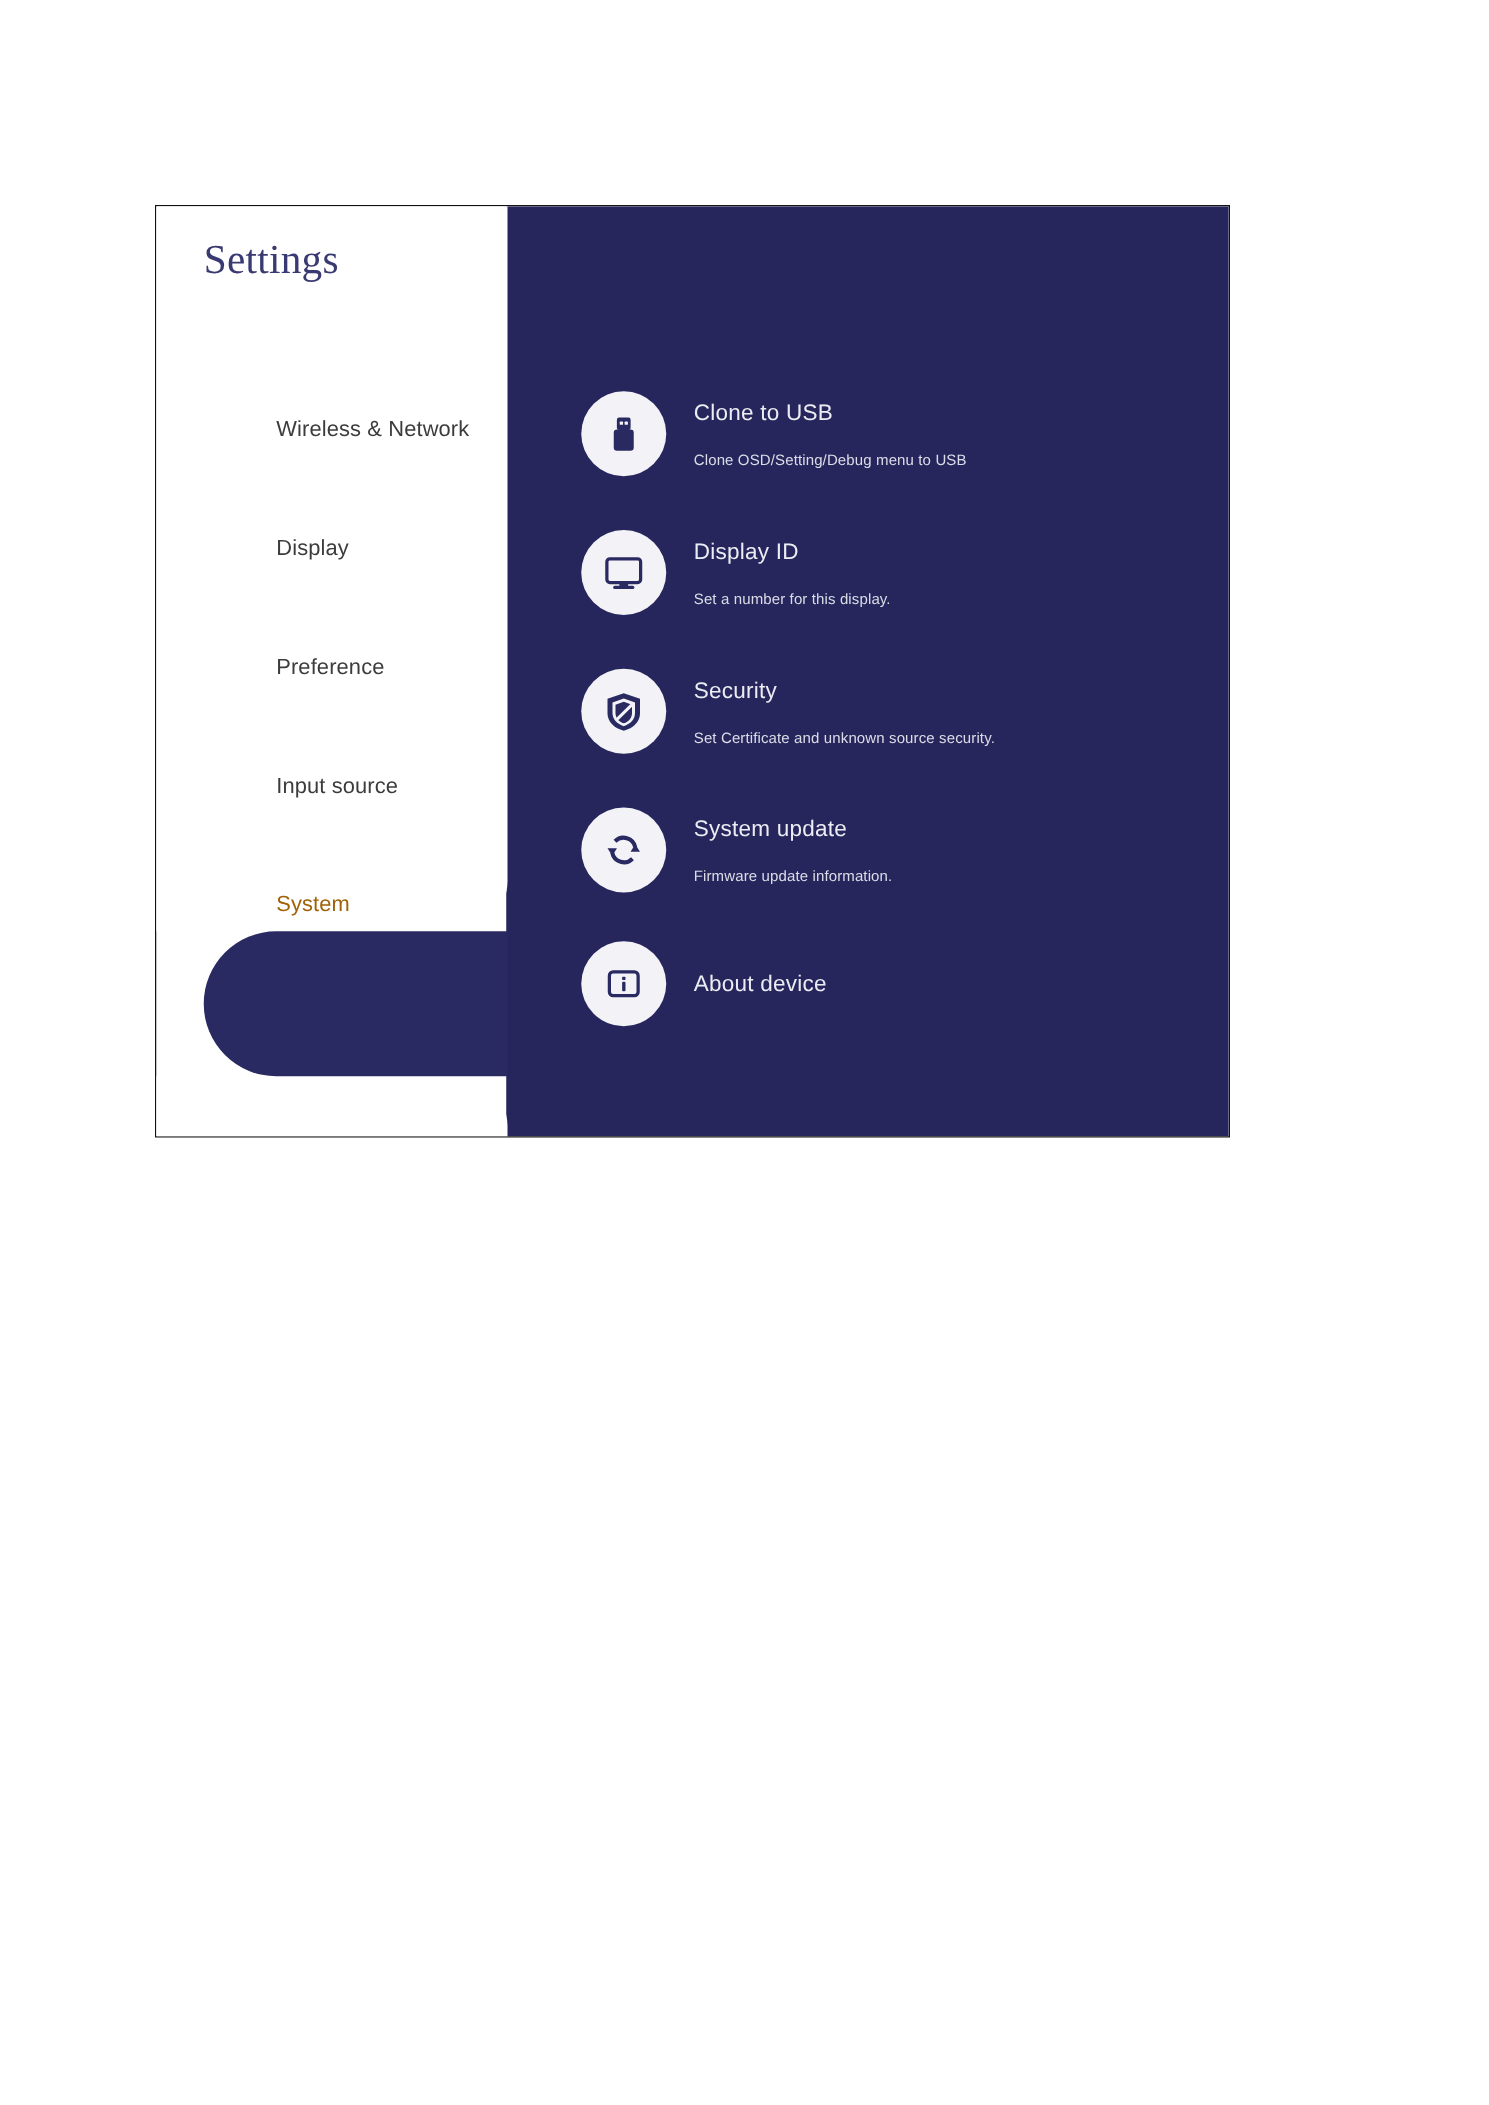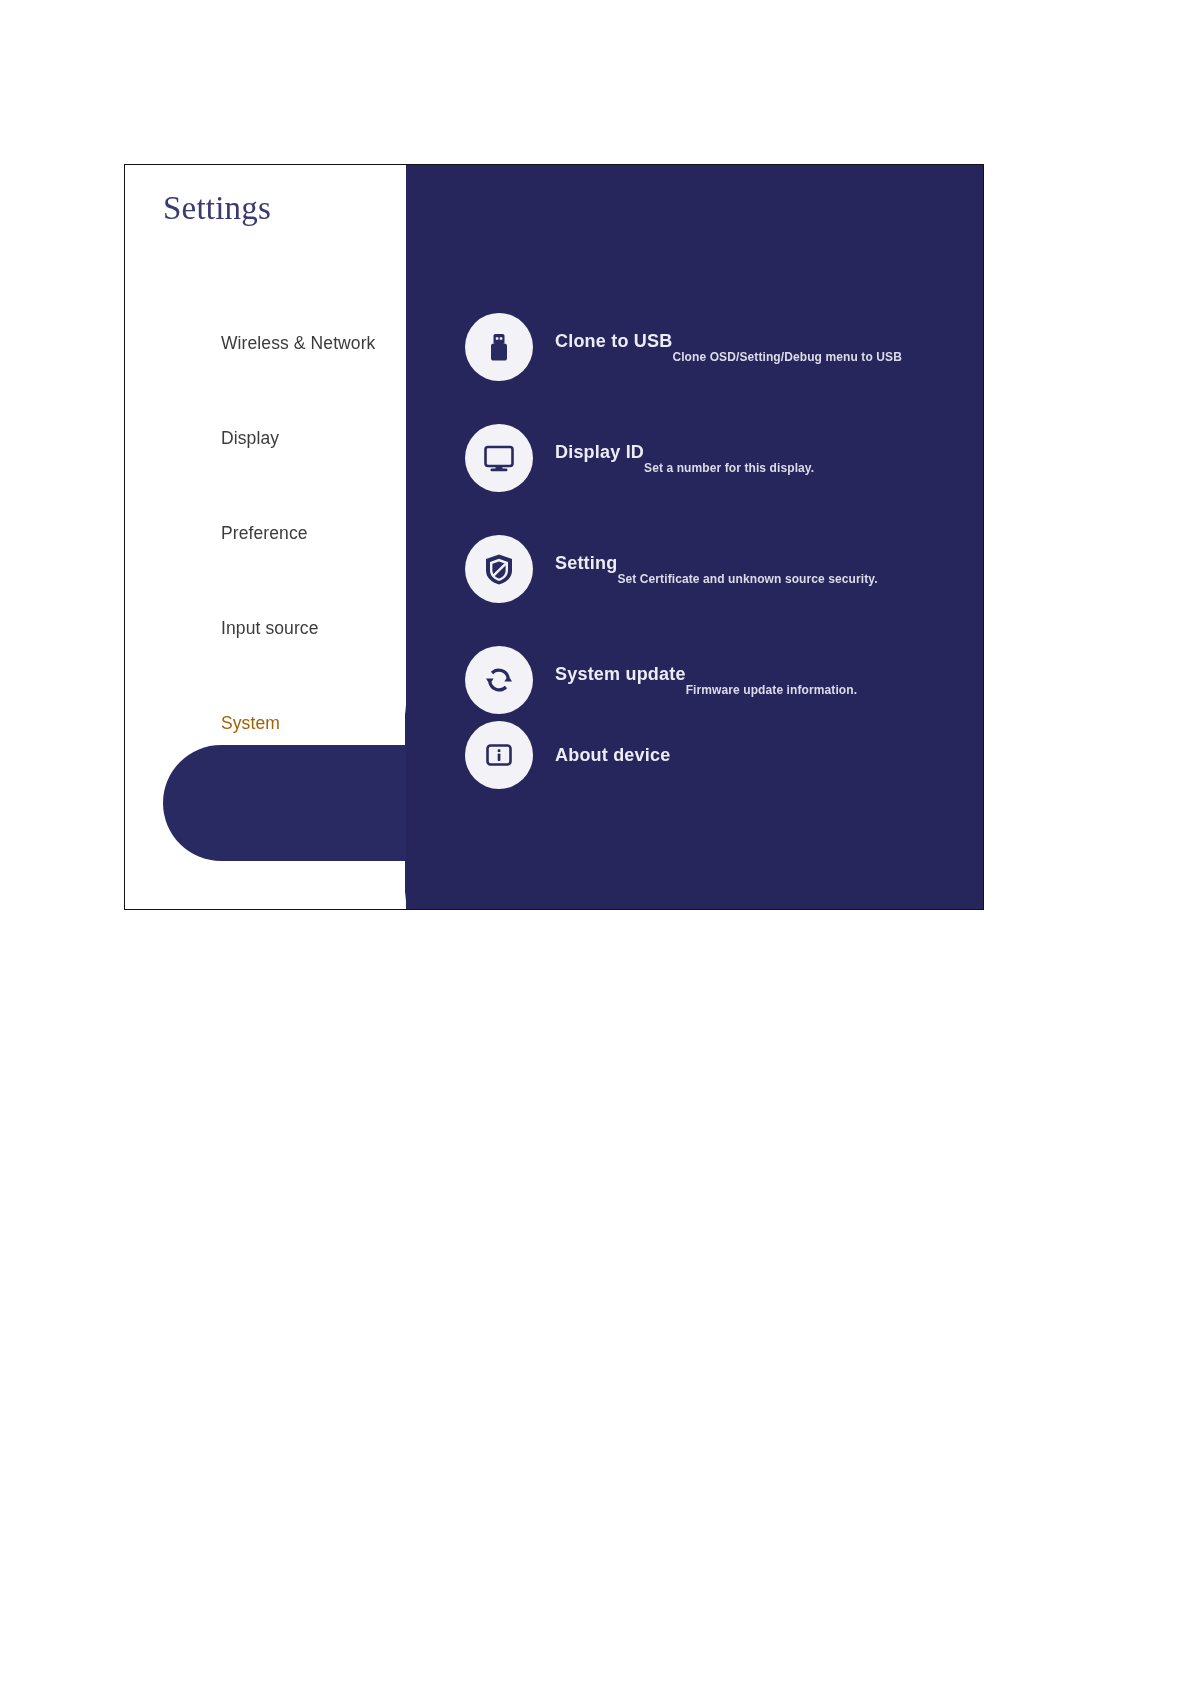--- a/index.html
+++ b/index.html
@@ -144,23 +144,22 @@
     min-width: 68px;
     border-radius: 50%;
     background: #f3f3f7;
     display: flex;
     align-items: center;
     justify-content: center;
   }
   .row-text {
     margin-left: 22px;
     display: flex;
-    flex-direction: row;
+    flex-direction: column;
     justify-content: center;
-    font-weight: bold;
   }
   .row-title {
     font-size: 18px;
     color: #ececf4;
     line-height: 1.25;
     letter-spacing: 0.2px;
   }
   .row-sub {
     font-size: 12px;
     color: #dcdce8;
@@ -212,41 +211,41 @@
       <div class="settings-row" style="top:370px;">
         <div class="row-icon-circle">
           <svg width="42" height="42" viewBox="0 0 42 42" aria-hidden="true">
             <path d="M21 6.5 L34 11 V22.5 C34 29.6 28.5 34.4 21 36.5 C13.5 34.4 8 29.6 8 22.5 V11 Z" fill="#2a2a62"></path>
             <path d="M21 10.8 L30 14 V22.4 C30 27.6 26.2 31.2 21 32.9 C15.8 31.2 12 27.6 12 22.4 V14 Z" fill="#f3f3f7"></path>
             <path d="M21 13.4 L27.6 15.7 V22.3 C27.6 26.4 24.9 29.2 21 30.6 C17.1 29.2 14.4 26.4 14.4 22.3 V15.7 Z" fill="#2a2a62"></path>
             <path d="M16.0 27.1 L27.0 16.3" stroke="#f3f3f7" stroke-width="2.4" stroke-linecap="round"></path>
           </svg>
         </div>
         <div class="row-text">
-          <div class="row-title">Setting</div>
+          <div class="row-title">Security</div>
           <div class="row-sub">Set Certificate and unknown source security.</div>
         </div>
       </div>
 
       <div class="settings-row" style="top:481px;">
         <div class="row-icon-circle">
           <svg width="42" height="42" viewBox="0 0 42 42" aria-hidden="true">
             <path d="M11.8 23.2 A9.6 9.6 0 0 0 28.0 28.0" fill="none" stroke="#2a2a62" stroke-width="3.2" stroke-linecap="butt"></path>
             <path d="M30.2 18.8 A9.6 9.6 0 0 0 14.0 14.0" fill="none" stroke="#2a2a62" stroke-width="3.2" stroke-linecap="butt"></path>
             <path d="M8.0 19.6 L15.6 19.6 L11.8 25.6 Z" fill="#2a2a62"></path>
             <path d="M34.0 22.4 L26.4 22.4 L30.2 16.4 Z" fill="#2a2a62"></path>
           </svg>
         </div>
         <div class="row-text">
           <div class="row-title">System update</div>
           <div class="row-sub">Firmware update information.</div>
         </div>
       </div>
 
-      <div class="settings-row row-title-only" style="top:556px;">
+      <div class="settings-row row-title-only" style="top:588px;">
         <div class="row-icon-circle">
           <svg width="42" height="42" viewBox="0 0 42 42" aria-hidden="true">
             <rect x="9.5" y="11.5" width="23" height="19" rx="3" fill="none" stroke="#2a2a62" stroke-width="2.6"></rect>
             <rect x="19.7" y="15.3" width="2.7" height="2.7" rx="0.6" fill="#2a2a62"></rect>
             <rect x="19.7" y="19.4" width="2.7" height="7.6" rx="0.8" fill="#2a2a62"></rect>
           </svg>
         </div>
         <div class="row-text">
           <div class="row-title">About device</div>
 

